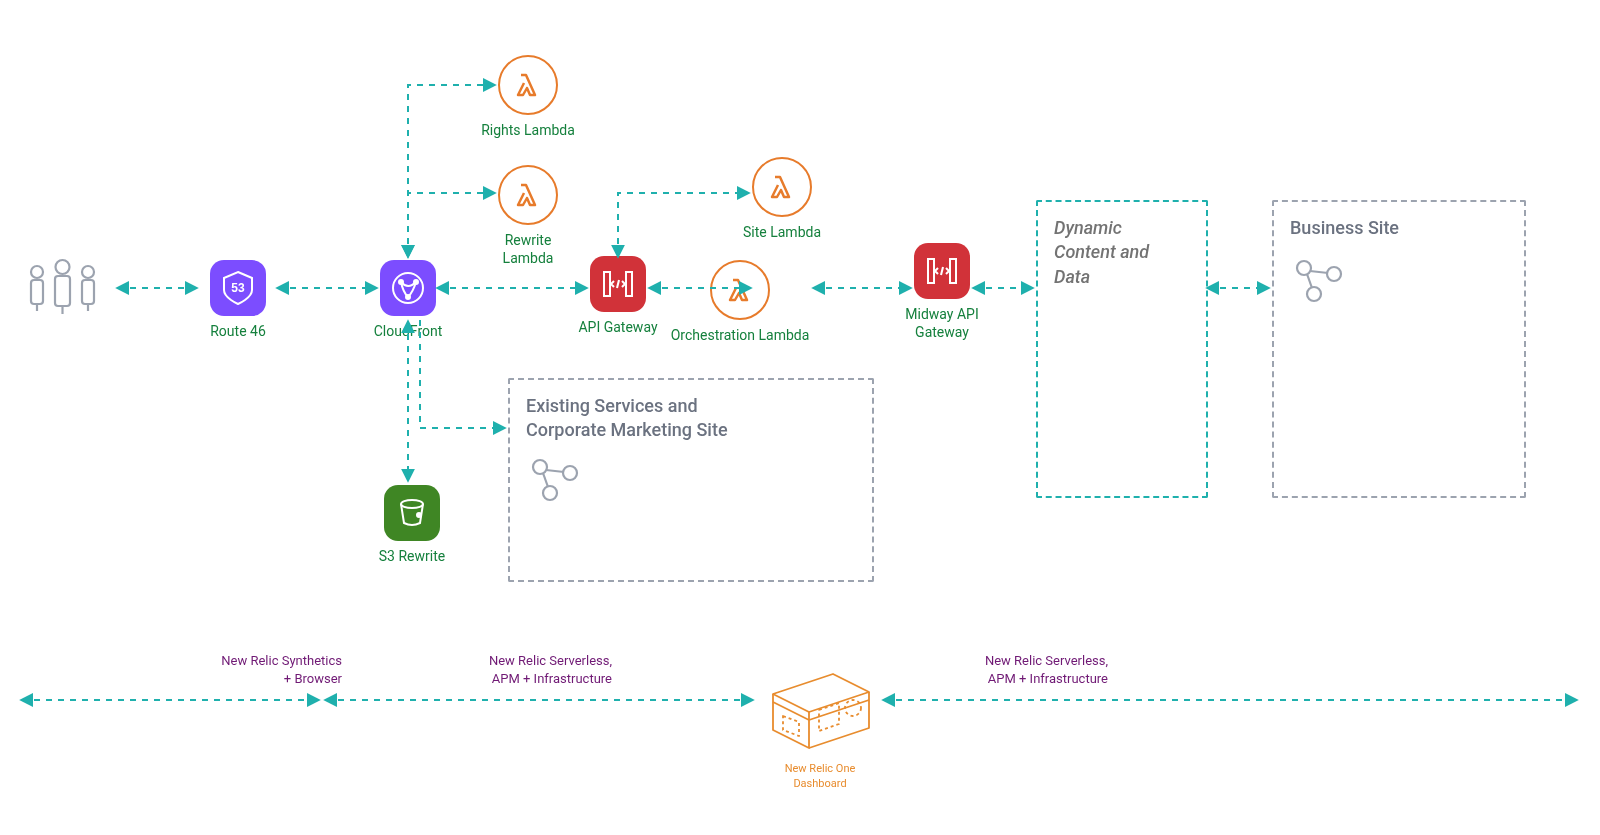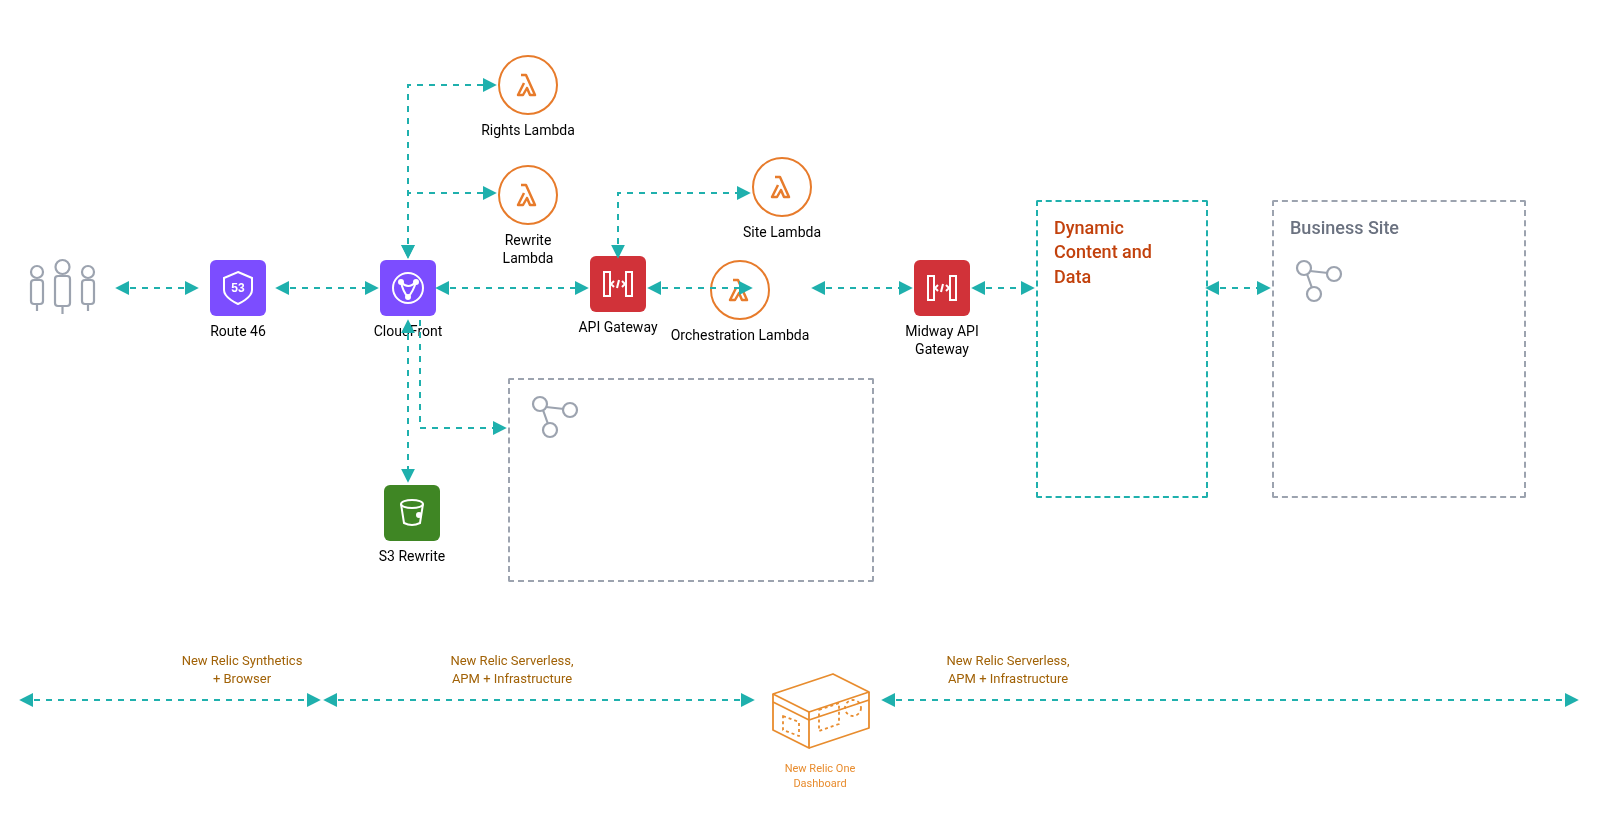--- a/index.html
+++ b/index.html
@@ -1,34 +1,34 @@
 <!DOCTYPE html>
 <html><head>
 <meta charset="utf-8">
 <style>
   html, body { margin: 0; padding: 0; background: #fff; }
   body { width: 1600px; height: 835px; position: relative; font-family: -apple-system, BlinkMacSystemFont, "Segoe UI", Roboto, Arial, sans-serif; color: #6b7280; }
   .node { position: absolute; text-align: center; }
-  .node .label { font-size: 14px; line-height: 1.3; color: #000000; margin-top: 6px; }
-  .icon-box { width: 56px; height: 56px; border-radius: 6px; margin: 0 auto; display: flex; align-items: center; justify-content: center; }
+  .node .label { font-size: 14px; line-height: 1.3; color: #15803d; margin-top: 6px; }
+  .icon-box { width: 56px; height: 56px; border-radius: 14px; margin: 0 auto; display: flex; align-items: center; justify-content: center; }
   .icon-circle { width: 56px; height: 56px; border-radius: 50%; margin: 0 auto; display: flex; align-items: center; justify-content: center; background: #fff; }
   .purple { background: #7c4dff; }
   .red { background: #d13239; }
   .green { background: #3f8624; }
   .orange-stroke { border: 2.5px solid #e77b2b; }
 
   .dashed-box { position: absolute; border: 2px dashed #9ca3af; border-radius: 2px; }
   .dashed-box-teal { position: absolute; border: 2px dashed #1fb0ad; border-radius: 2px; }
   .dashed-box h3, .dashed-box-teal h3 { margin: 14px 0 0 16px; font-size: 18px; font-weight: 500; line-height: 1.35; max-width: 210px; }
   .dashed-box h3 { color: #6b7280; }
-  .dashed-box-teal h3 { color: #c2410c; }
+  .dashed-box-teal h3 { color: #737373; font-style: italic; }
 
   svg.connector { position: absolute; overflow: visible; }
 
-  .caption { position: absolute; font-size: 13px; line-height: 1.35; color: #a16207; text-align: center; width: 200px; }
+  .caption { position: absolute; font-size: 13px; line-height: 1.35; color: #701a75; text-align: right; width: 200px; }
   .caption-orange { position: absolute; font-size: 11px; line-height: 1.35; color: #e88c2e; text-align: center; width: 160px; }
 </style>
 </head>
 <body>
 
 <div class="node" style="left:15px; top:258px; width:95px;">
   <svg viewBox="0 0 95 60" width="95" height="60">
     <g stroke="#9ca3af" stroke-width="2.2" fill="#fff">
       <circle cx="47.5" cy="9" r="7"></circle>
         <rect x="40" y="18" width="15" height="30" rx="3"></rect>
@@ -111,21 +111,21 @@
 
 <div class="node" style="left:650px; top:260px; width:180px;">
   <div class="icon-circle orange-stroke">
     <svg viewBox="0 0 30 30" width="30" height="30" fill="none" stroke="#e77b2b" stroke-width="2.5" stroke-linejoin="round">
       <path d="M8 5 L13 5 L22 25 L17 25 L14 18 L10 25 L5 25 L11 13"></path>
     </svg>
   </div>
   <div class="label">Orchestration Lambda</div>
 </div>
 
-<div class="node" style="left:882px; top:260px; width:120px;">
+<div class="node" style="left:882px; top:243px; width:120px;">
   <div class="icon-box red">
     <svg viewBox="0 0 40 40" width="40" height="40" stroke="#fff" fill="none" stroke-width="2">
       <rect x="6" y="8" width="6" height="24"></rect>
         <rect x="28" y="8" width="6" height="24"></rect>
       <path d="M16 17 L13 20 L16 23"></path>
         <path d="M24 17 L27 20 L24 23"></path>
         <path d="M21 16 L19 24"></path>
     </svg>
   </div>
   <div class="label" style="white-space:pre-line">Midway API
@@ -137,20 +137,21 @@
     <svg viewBox="0 0 40 40" width="40" height="40" stroke="#fff" fill="none" stroke-width="2">
       <ellipse cx="20" cy="11" rx="11" ry="4"></ellipse>
       <path d="M9 11 L12 30 Q20 34 28 30 L31 11"></path>
       <circle cx="27" cy="22" r="2" fill="#fff"></circle>
     </svg>
   </div>
   <div class="label">S3 Rewrite</div>
 </div>
 
 <div class="dashed-box" style="left:508px; top:378px; width:362px; height:200px;">
+  <h3>Existing Services and Corporate Marketing Site</h3>
   <svg viewBox="0 0 60 50" width="60" height="50" style="margin-left:16px; margin-top:12px;">
     <g stroke="#9ca3af" stroke-width="2.2" fill="#fff">
       <circle cx="14" cy="12" r="7"></circle>
         <circle cx="44" cy="18" r="7"></circle>
         <circle cx="24" cy="38" r="7"></circle>
       <line x1="20" y1="15" x2="38" y2="17"></line>
         <line x1="17" y1="18" x2="22" y2="32"></line>
     </g>
   </svg>
 </div>

